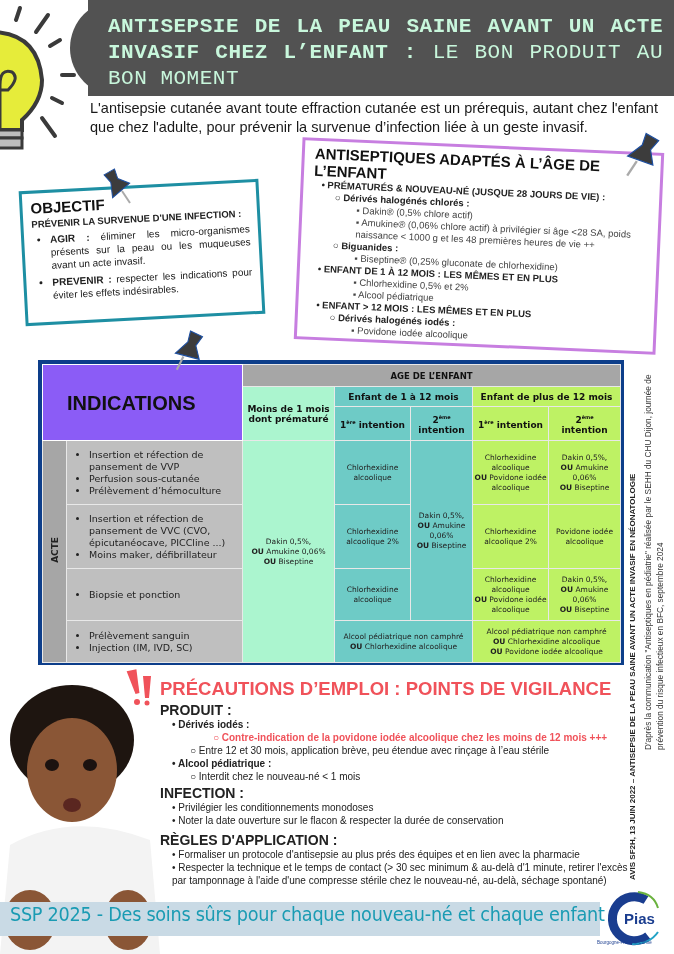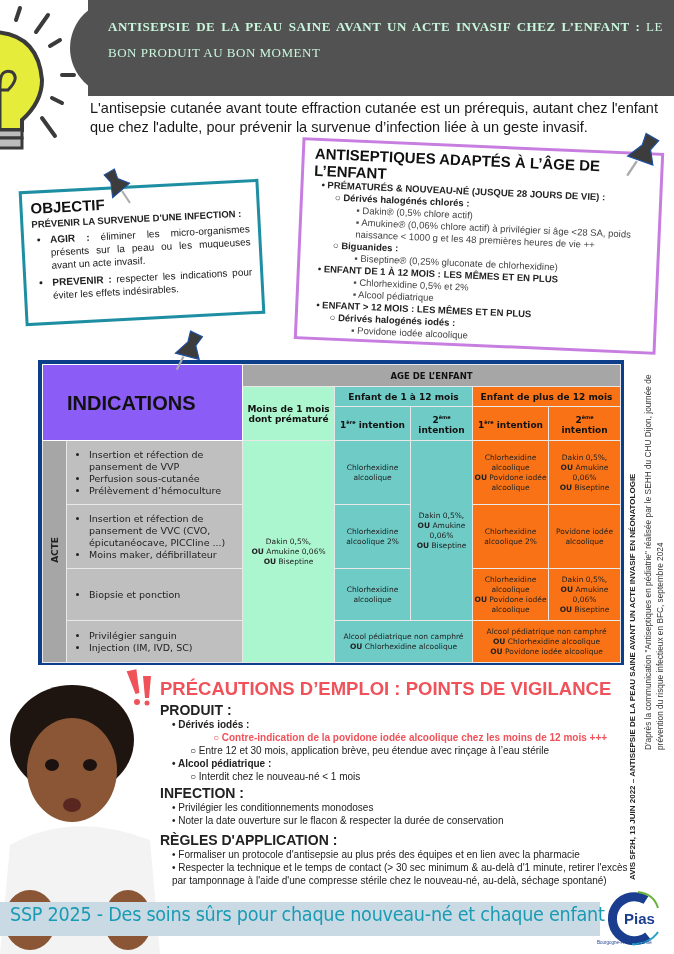--- a/index.html
+++ b/index.html
@@ -1,19 +1,19 @@
 <!DOCTYPE html>
 <html><head>
 <meta charset="utf-8">
 <style>
   * { box-sizing: border-box; margin: 0; padding: 0; }
   body { width: 674px; height: 954px; background: #ffffff; font-family: "Liberation Sans", sans-serif; color: #222; position: relative; overflow: hidden; }
   .header-band { position: absolute; left: 88px; top: 0; width: 586px; height: 96px; background: #525252; }
   .header-band-curve { position: absolute; left: 70px; top: 0; width: 60px; height: 96px; background: #525252; border-radius: 60px 0 0 60px; }
-  .title { position: absolute; left: 108px; top: 14px; width: 555px; font-family: Liberation Serif, serif; font-size: 13px; line-height: 26px; letter-spacing: 0.5px; color: #c8f7dc; font-weight: bold; text-align: justify; }
+  .title { position: absolute; left: 108px; top: 14px; width: 555px; font-family: Liberation Mono, monospace; font-size: 21px; line-height: 26px; letter-spacing: 0.5px; color: #c8f7dc; font-weight: bold; text-align: justify; }
   .title .light { font-weight: normal; }
   .bulb { position: absolute; left: -10px; top: -10px; width: 95px; height: 165px; }
   .intro { position: absolute; left: 90px; top: 99px; width: 580px; font-size: 14.5px; line-height: 19px; color: #1a1a1a; font-family: "Liberation Sans", sans-serif; }
   .objectif { position: absolute; left: 22px; top: 185px; width: 240px; height: 135px; border: 3px solid #1e8fa3; background: #fff; transform: rotate(-3deg); padding: 6px 8px; }
   .objectif h2 { font-size: 15px; font-weight: bold; color: #111; }
   .objectif .sub { font-size: 9.5px; font-weight: bold; margin-top: 2px; }
   .objectif ul { margin-top: 4px; padding-left: 18px; font-size: 10px; line-height: 13px; }
   .objectif li { margin-bottom: 4px; text-align: justify; }
   .antisep { position: absolute; left: 298px; top: 145px; width: 362px; height: 202px; border: 3px solid #c77ee0; background: #fff; transform: rotate(2.5deg); padding: 4px 10px; }
   .antisep h2 { font-size: 15px; font-weight: bold; color: #111; }
@@ -26,21 +26,21 @@
   .antisep .l3::before { content: "▪ "; }
   .antisep .l3c { padding-left: 44px; font-weight: normal; color: #444; }
   .pin { position: absolute; }
   .tablewrap { position: absolute; left: 38px; top: 360px; width: 586px; height: 305px; border: 4px solid #0d3e8a; background: #0d3e8a; }
   table { border-collapse: collapse; width: 100%; height: 100%; table-layout: fixed; font-family: "DejaVu Sans", sans-serif; }
   td, th { border: 1px solid #e8e8e8; text-align: center; vertical-align: middle; font-size: 7.5px; line-height: 10px; }
   .ind-head { background: #8b5cf6; font-family: "Liberation Sans", sans-serif; font-size: 20px; font-weight: bold; text-align: left; padding-left: 24px; color: #111; border-color: #fff; }
   .age-head { background: #a6a6a6; font-weight: bold; font-size: 8.5px; color: #111; }
   .c-mint { background: #abf5cf; }
   .c-teal { background: #6ecbc6; }
-  .c-blue { background: #f97316; }
+  .c-blue { background: #bef264; }
   .c-grey { background: #bfbfbf; }
   .c-dgrey { background: #a6a6a6; }
   .hdr-b { font-weight: bold; font-size: 9px; color: #111; }
   .acts { text-align: left; padding-left: 8px; font-size: 9.5px; line-height: 12px; color: #222; }
   .acts ul { padding-left: 14px; }
   .vert-acte { writing-mode: vertical-rl; transform: rotate(180deg); font-weight: bold; font-size: 9px; }
   .side-note { position: absolute; left: 624px; top: 370px; width: 50px; height: 510px; }
   .side-note .v1 { position: absolute; left: 4px; top: 0; writing-mode: vertical-rl; transform: rotate(180deg); font-size: 8px; font-weight: bold; height: 510px; white-space: nowrap; text-align: left; }
   .side-note .v2 { position: absolute; left: 18px; top: 0; writing-mode: vertical-rl; transform: rotate(180deg); font-size: 8.3px; color: #333; height: 380px; line-height: 12px; text-align: left; }
   .baby { position: absolute; left: 0; top: 670px; width: 160px; height: 284px; }
@@ -184,21 +184,21 @@
             </ul>
           </td>
       <td class="c-teal">Chlorhexidine alcoolique</td>
       <td class="c-blue"><span>Chlorhexidine alcoolique</span><br><b>OU</b><span> Povidone iodée alcoolique</span></td>
       <td class="c-blue"><span>Dakin 0,5%,</span><br><b>OU</b><span> Amukine 0,06%</span><br><b>OU</b><span> Biseptine</span></td>
     </tr>
 
     <tr style="height:42px">
       <td class="c-grey acts">
             <ul>
-              <li>Privilégier sanguin</li>
+              <li>Prélèvement sanguin</li>
               <li>Injection (IM, IVD, SC)</li>
             </ul>
           </td>
       <td colspan="2" class="c-teal"><span>Alcool pédiatrique non camphré</span><br><b>OU</b><span> Chlorhexidine alcoolique</span></td>
       <td colspan="2" class="c-blue"><span>Alcool pédiatrique non camphré</span><br><b>OU</b><span> Chlorhexidine alcoolique</span><br><b>OU</b><span> Povidone iodée alcoolique</span></td>
     </tr>
   </tbody>
     </table>
 </div>
 <svg class="pin" style="left:168px; top:328px; width:44px; height:44px;" viewBox="0 0 40 40">

